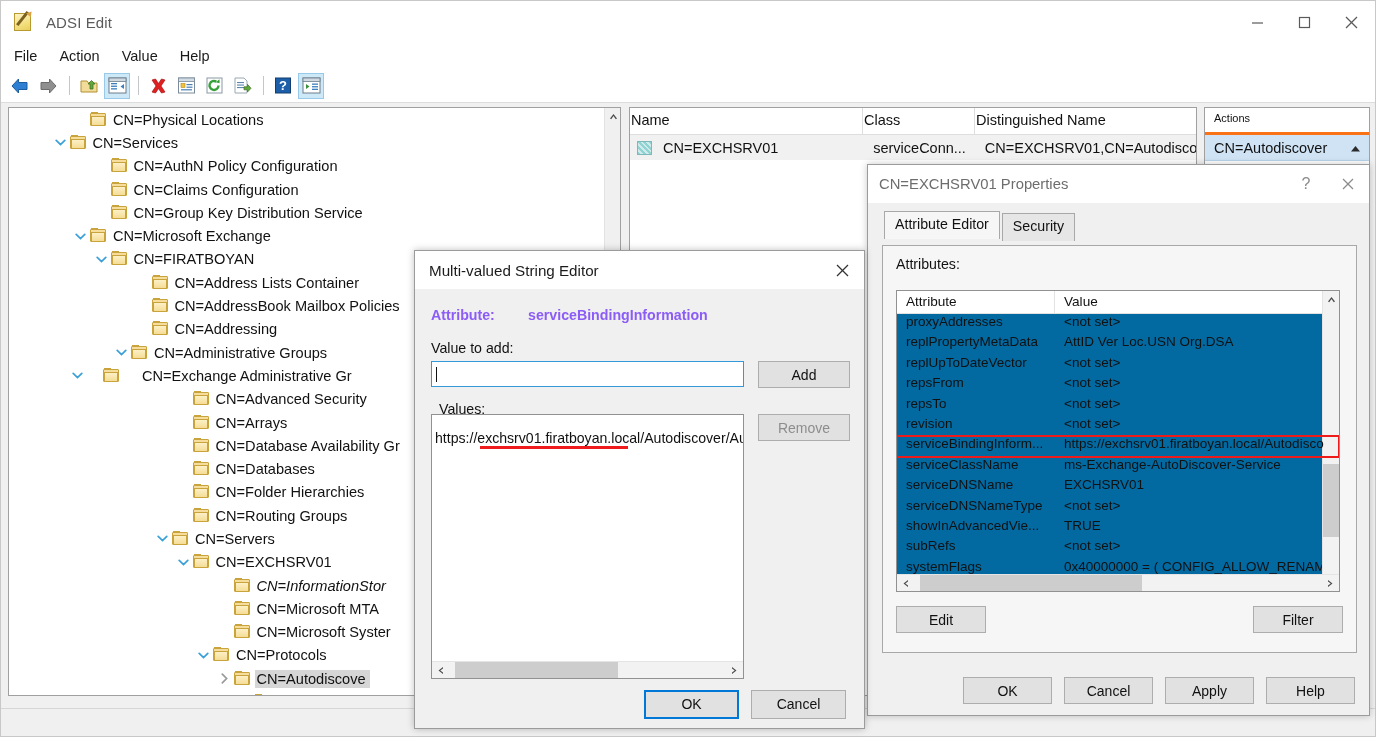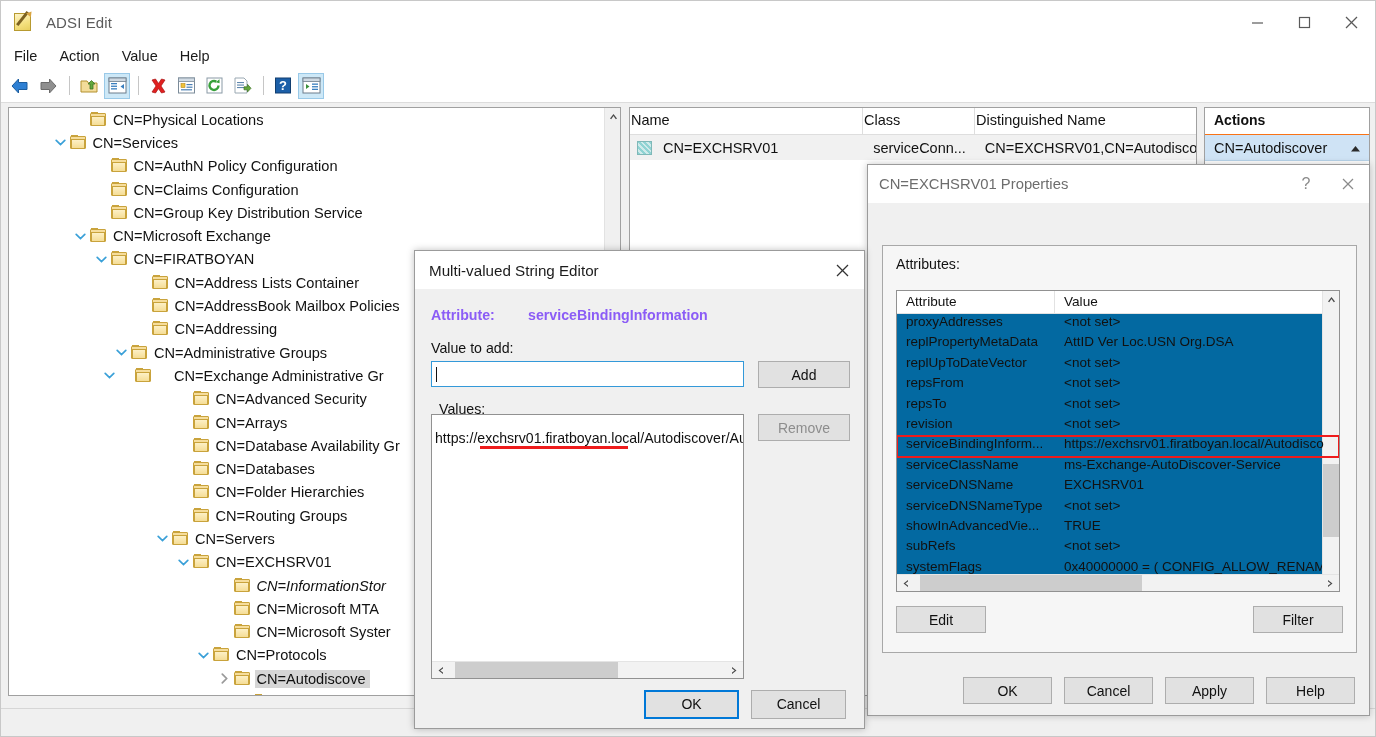--- a/index.html
+++ b/index.html
@@ -232,23 +232,23 @@
   
   .actions-pane {
     position: absolute; left: 1203px; top: 4px;
     width: 166px; height: 589px;
     background: #ffffff;
     border: 1px solid #a0a0a0;
     overflow: hidden;
   }
   .ap-title {
     height: 27px;
-    font-size: 14px; font-weight: bold; color: #111;
+    font-size: 11px; font-weight: normal; color: #111;
     padding: 4px 0 0 9px;
-    border-bottom: 1px solid #f97316;
+    border-bottom: 3px solid #f97316;
     background: #ffffff;
   }
   .ap-group {
     height: 26px;
     background: #cfe3f5;
     border-bottom: 1px solid #b8d4ea;
     display: flex; align-items: center;
     padding: 0 8px 0 9px;
     font-size: 14.5px; color: #111;
   }
@@ -703,21 +703,21 @@
                 <path d="M1.2 2.3 L5.5 6.6 L9.8 2.3" fill="none" stroke="#3aa0d8" stroke-width="1.7" stroke-linecap="round"></path>
               </svg>
             </span>
             <span class="folder">
               <span class="tab"></span>
               <span class="back"></span>
               <span class="front"></span>
             </span>
             <span class="tr-label">CN=Administrative Groups</span>
           </div>
-          <div class="tree-row" style="padding-left: 92px; gap: 16px;">
+          <div class="tree-row" style="padding-left: 60px; gap: 16px;">
             <span class="twisty">
               <svg width="11" height="9" viewBox="0 0 11 9">
                 <path d="M1.2 2.3 L5.5 6.6 L9.8 2.3" fill="none" stroke="#3aa0d8" stroke-width="1.7" stroke-linecap="round"></path>
               </svg>
             </span>
             <span class="folder">
               <span class="tab"></span>
               <span class="back"></span>
               <span class="front"></span>
             </span>
@@ -911,20 +911,24 @@
         <div class="pd-tb">
           <svg width="14" height="14" viewBox="0 0 14 14">
               <line x1="2" y1="2" x2="12" y2="12" stroke="#8b8b8b" stroke-width="1.2"></line>
               <line x1="12" y1="2" x2="2" y2="12" stroke="#8b8b8b" stroke-width="1.2"></line>
             </svg>
         </div>
       </div>
     </div>
 
     <div class="pd-body">
+      <div class="pd-tabs">
+        <div class="pd-tab active">Attribute Editor</div>
+        <div class="pd-tab">Security</div>
+      </div>
 
       <div class="pd-panel">
         <div class="pd-label">Attributes:</div>
 
         <div class="attr-list">
           <div class="al-head">
             <div class="c1">Attribute</div>
             <div class="c2">Value</div>
           </div>
           <div id="attr-rows">

